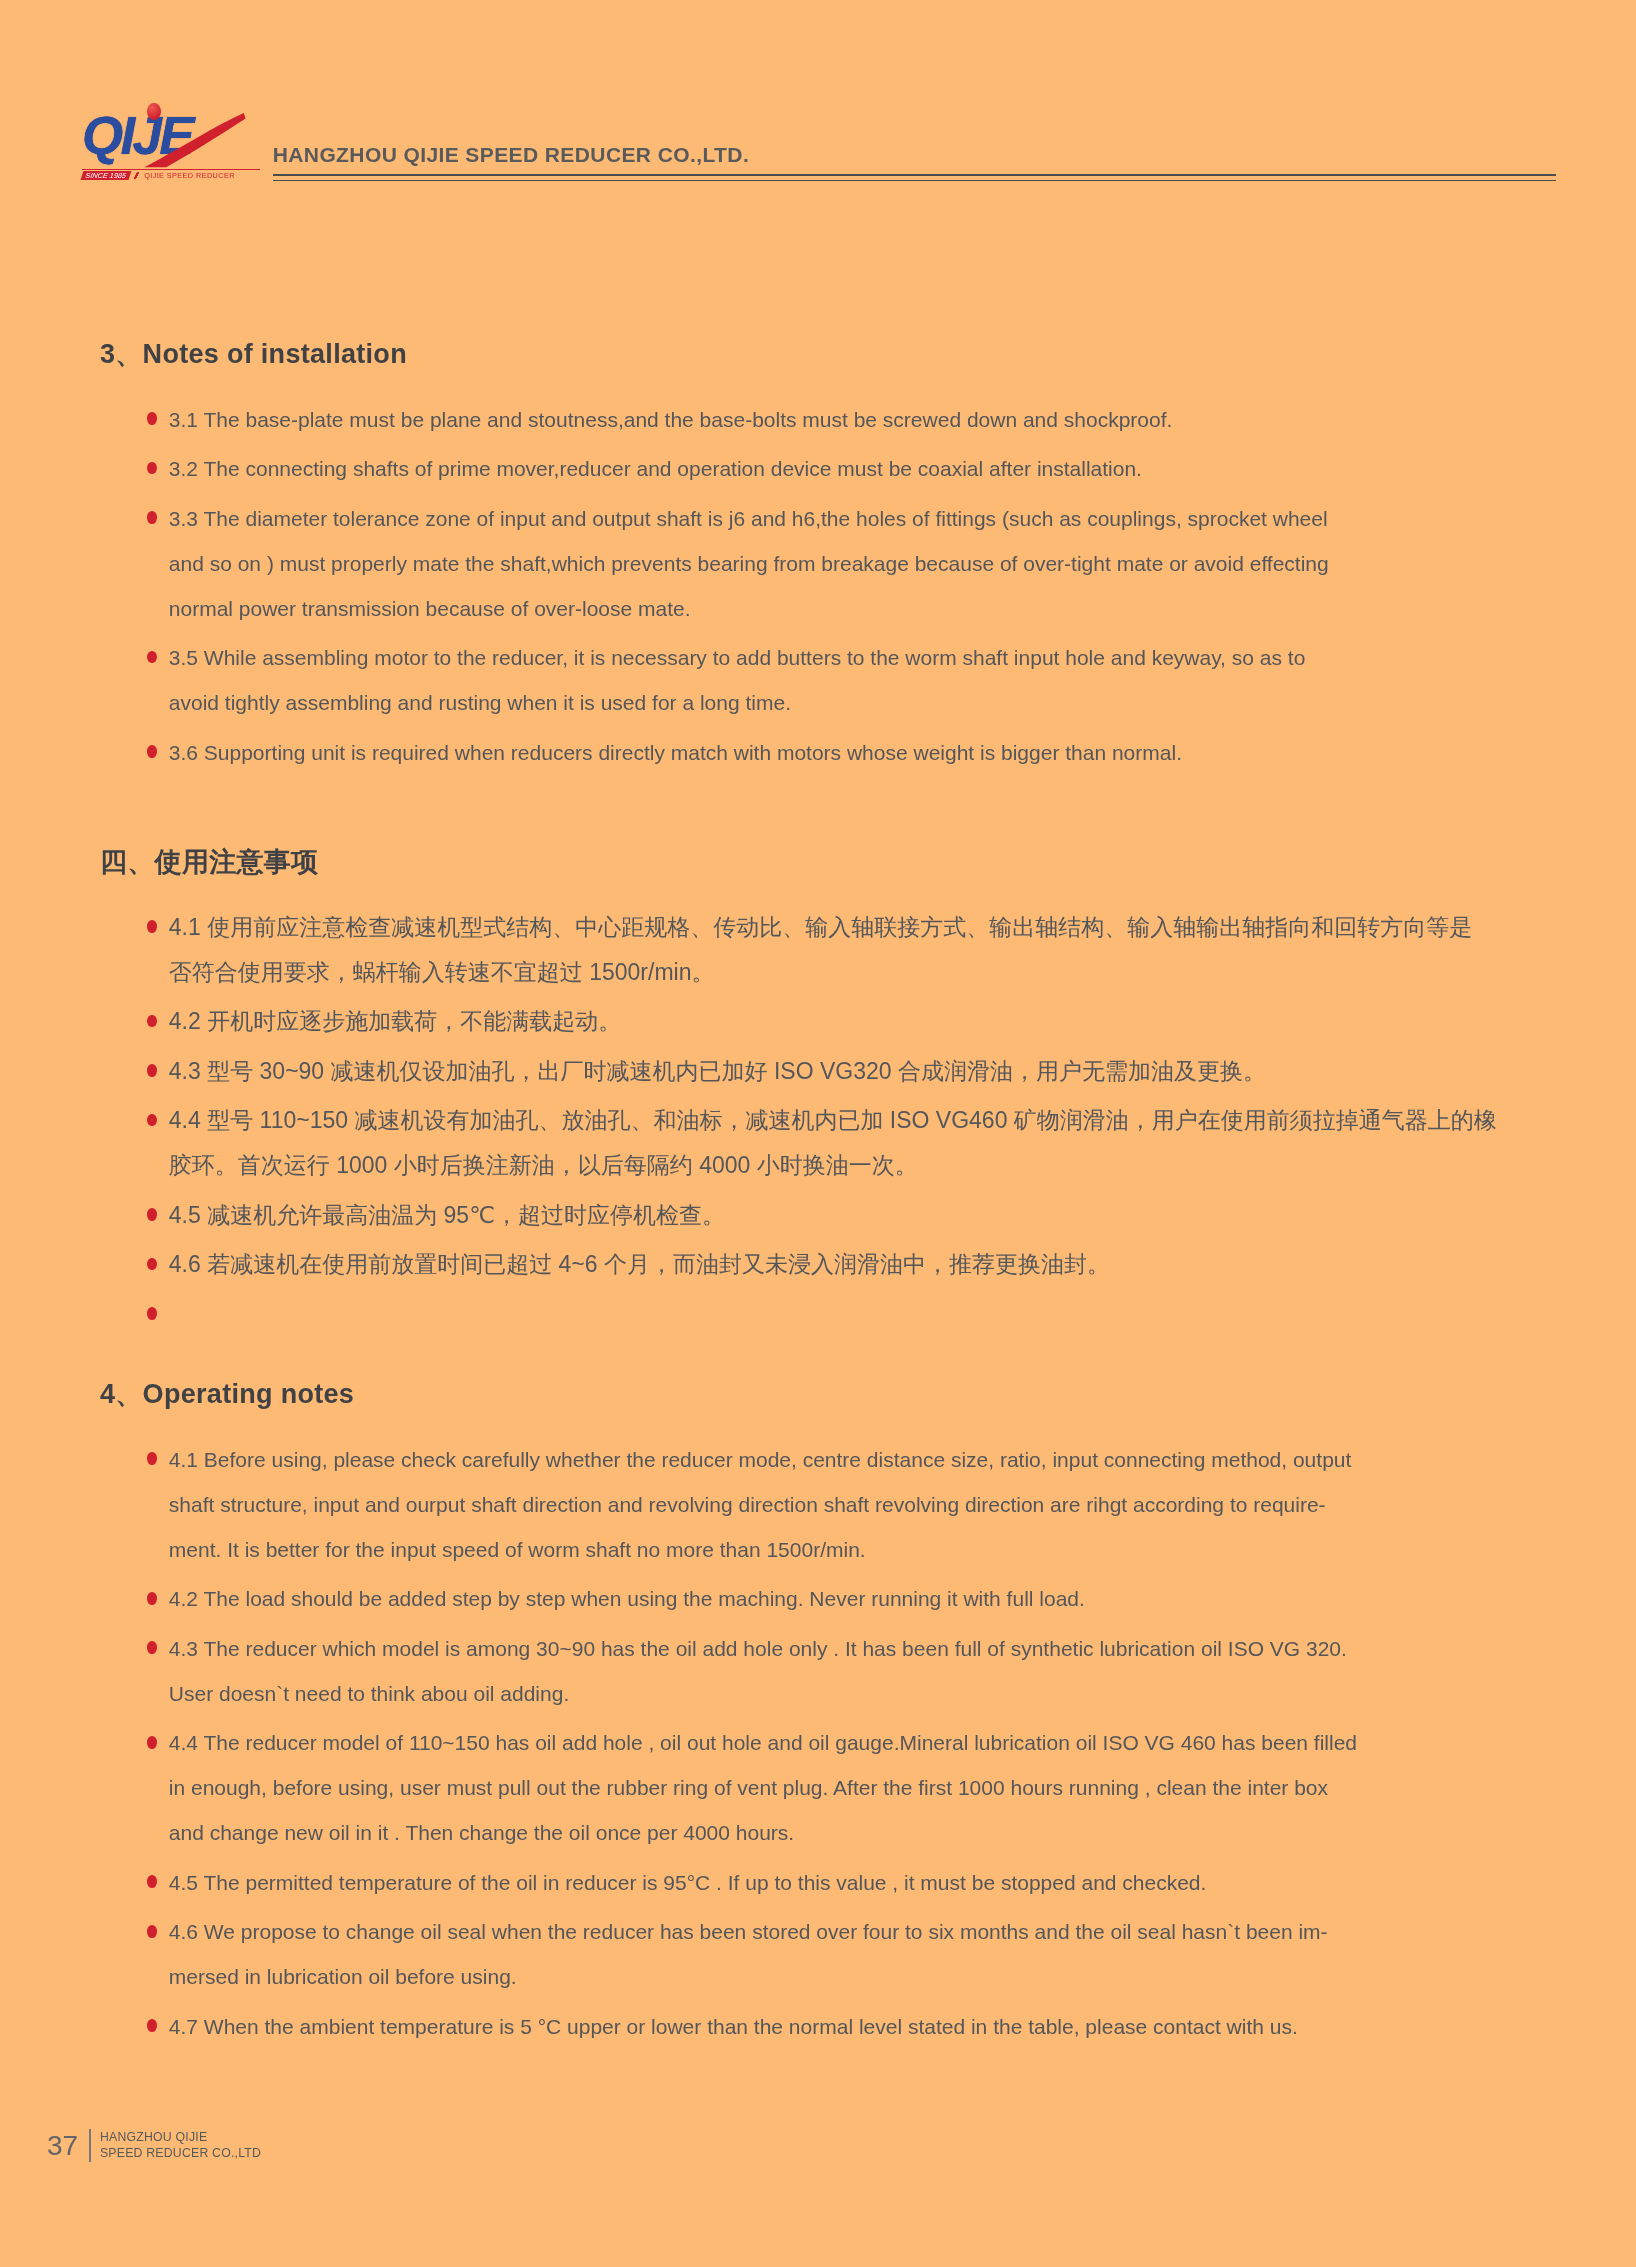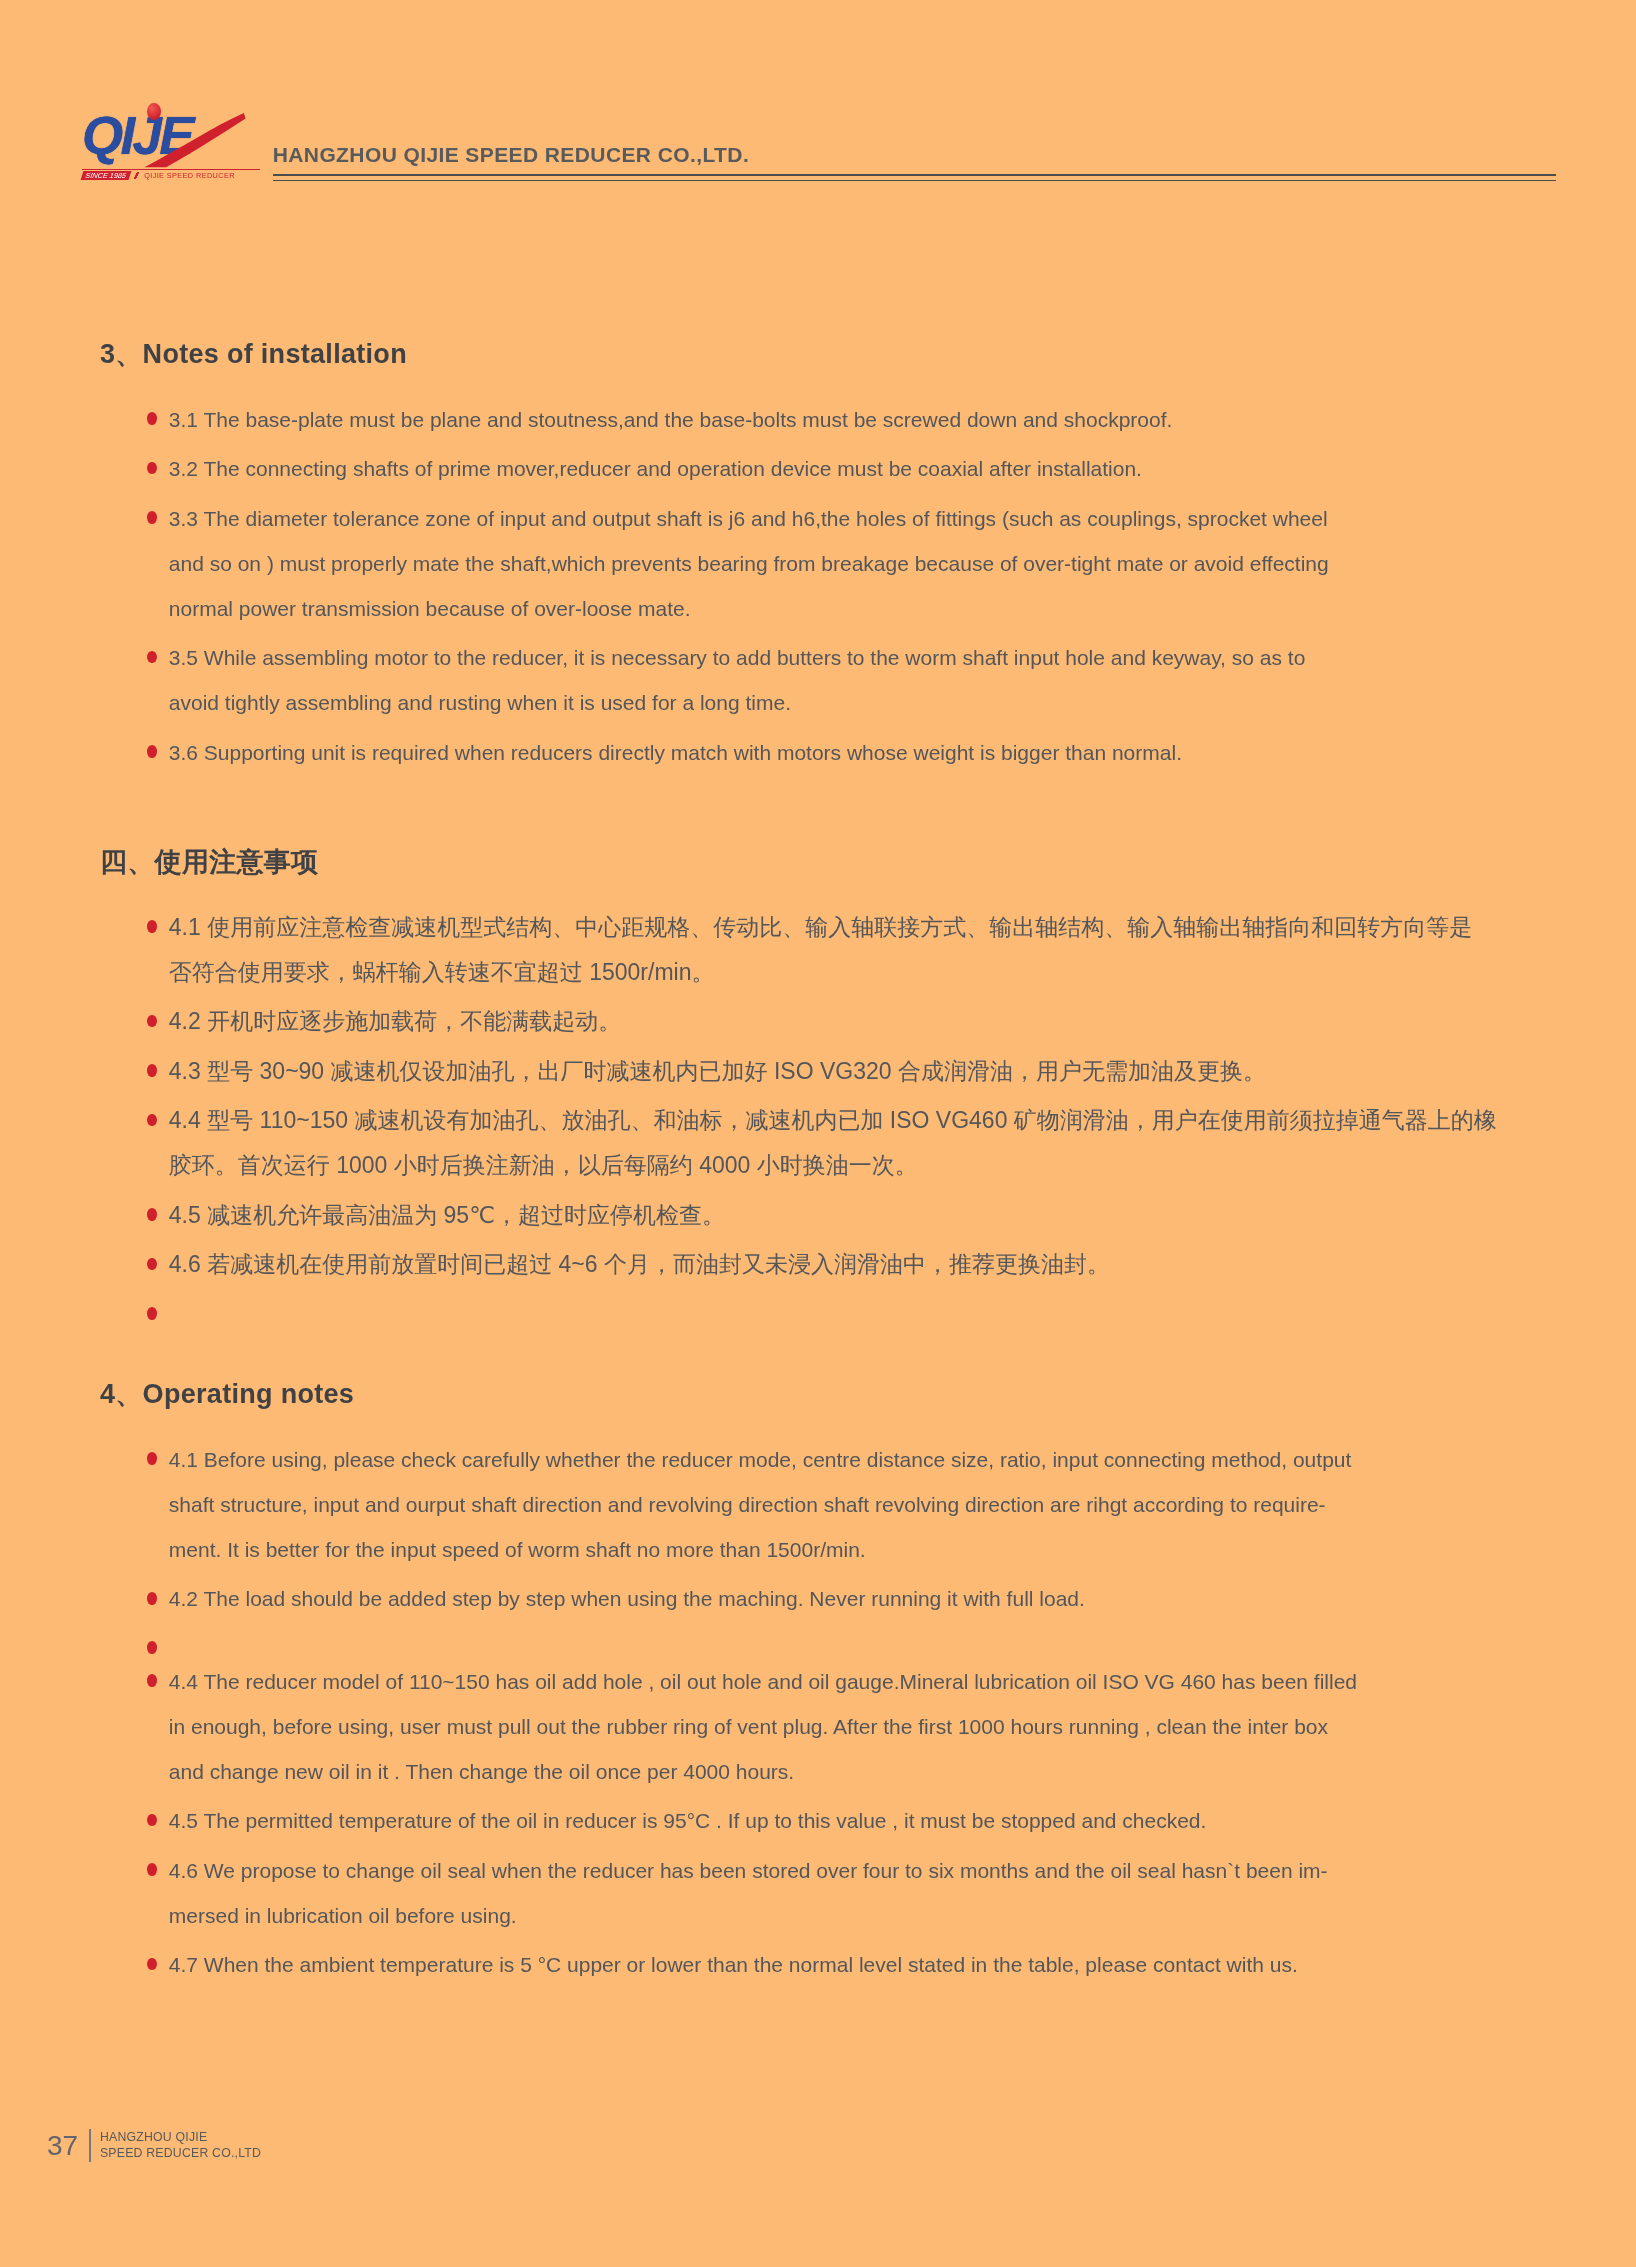--- a/index.html
+++ b/index.html
@@ -218,20 +218,24 @@
           </div>
         </div>
         <div class="item">
           <span class="dot"></span>
           <div class="lines">
             <div class="ln">4.2  The load should be added step by step when using the maching. Never running it with full load.</div>
           </div>
         </div>
         <div class="item">
           <span class="dot"></span>
+          <div class="lines">
+            <div class="ln">4.3  The reducer which model is among 30~90 has the oil add hole only . It has been full of synthetic lubrication oil ISO VG 320.</div>
+            <div class="ln">User doesn`t need to think abou oil adding.</div>
+          </div>
         </div>
         <div class="item">
           <span class="dot"></span>
           <div class="lines">
             <div class="ln">4.4  The reducer model of 110~150 has oil add hole ,  oil out hole and oil gauge.Mineral lubrication oil ISO VG 460 has been filled</div>
             <div class="ln">in enough, before using, user must pull out the rubber ring of vent plug. After the first 1000 hours running , clean the inter box</div>
             <div class="ln">and change new oil in it . Then change the oil once per 4000 hours.</div>
           </div>
         </div>
         <div class="item">

